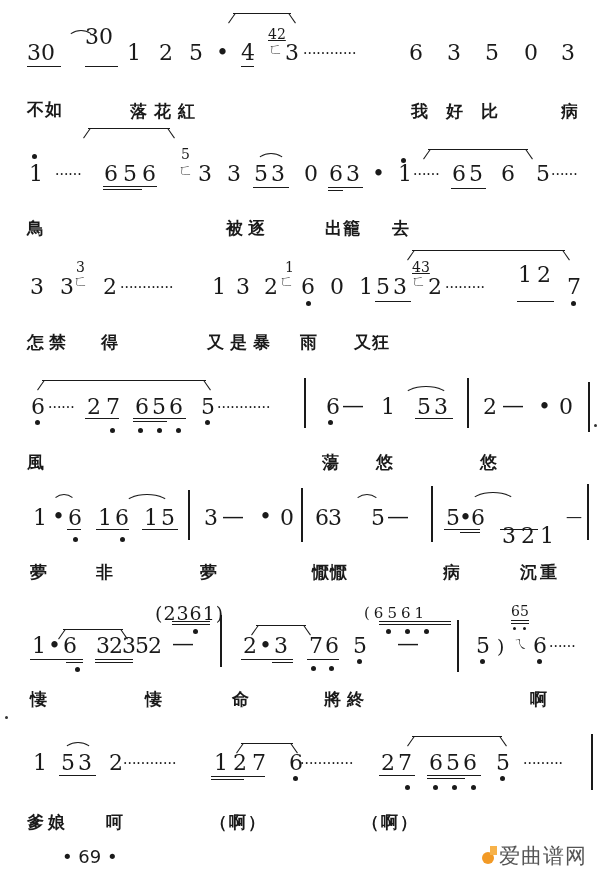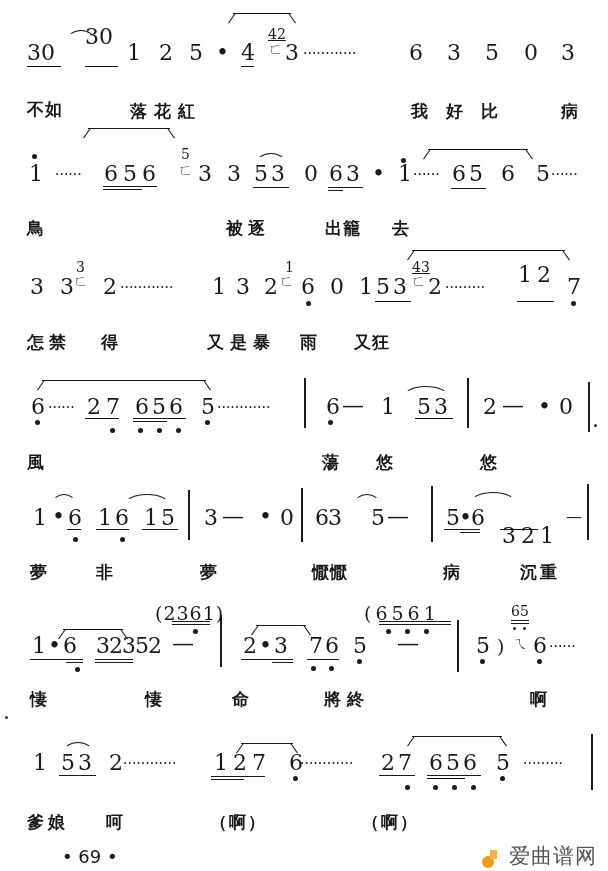--- a/index.html
+++ b/index.html
@@ -15,21 +15,21 @@
   .dot { position:absolute; width:5px; height:5px; border-radius:50%; background:#1a1a1a; }
   .bar { position:absolute; width:0; border-left:2px solid #1a1a1a; }
   .slur { position:absolute; border:1.6px solid #1a1a1a; border-bottom:none; border-left-color:transparent;
           border-right-color:transparent; border-radius:50% 50% 0 0/100% 100% 0 0; }
   .bracket { position:absolute; border-top:1.5px solid #1a1a1a; }
   .bracket::before, .bracket::after { content:""; position:absolute; top:-1px; width:12px; height:0;
           border-top:1.5px solid #1a1a1a; }
   .bracket::before { left:-10px; transform:rotate(-55deg); transform-origin:right top; }
   .bracket::after { right:-10px; transform:rotate(55deg); transform-origin:left top; }
   .pageno { position:absolute; left:62px; top:846px; font-size:18px; font-family:"DejaVu Sans","Liberation Sans",sans-serif; }
-  .wm { position:absolute; left:482px; top:842px; display:flex; align-items:flex-end; gap:11px; }
+  .wm { position:absolute; left:482px; top:842px; display:flex; align-items:center; gap:1px; }
   .wm-icon { width:16px; height:20px; position:relative; }
   .wm-icon .a { position:absolute; left:0; top:6px; width:12px; height:12px; border-radius:50%; background:#f29a26; }
   .wm-icon .b { position:absolute; left:8px; top:0; width:7px; height:9px; background:#f7b24a; }
   .wm-text { font-size:21px; color:#555; font-family:"DejaVu Sans","Liberation Sans",sans-serif; letter-spacing:1px; }
   .edge-mark { position:absolute; width:3px; height:3px; background:#333; border-radius:50%; }
 </style>
 </head>
 <body>
 
 <div class="score">
@@ -233,21 +233,21 @@
     <div class="bracket" style="left:256px;top:625px;width:50px"></div>
     <span class="tok" style="left:243px;top:635px;letter-spacing:2px">2•3</span>
     <div class="ul" style="left:241px;top:659px;width:52px"></div>
     <div class="ul" style="left:272px;top:662px;width:21px"></div>
     <span class="tok" style="left:309px;top:635px;letter-spacing:2px">76</span>
     <div class="ul" style="left:307px;top:659px;width:32px"></div>
     <div class="dot" style="left:311px;top:666px"></div>
     <div class="dot" style="left:329px;top:666px"></div>
     <span class="tok" style="left:353px;top:635px">5</span>
     <div class="dot" style="left:357px;top:659px"></div>
-    <span class="tok" style="left:364px;top:602px;font-size:19px;letter-spacing:4px">(6561</span>
+    <span class="tok" style="left:364px;top:602px;font-size:15px;letter-spacing:4px">(6561</span>
     <div class="ul" style="left:379px;top:621px;width:72px"></div>
     <div class="ul" style="left:379px;top:624px;width:72px"></div>
     <div class="dot" style="left:386px;top:629px"></div>
     <div class="dot" style="left:405px;top:629px"></div>
     <div class="dot" style="left:424px;top:629px"></div>
     <span class="tok" style="left:397px;top:633px;letter-spacing:-3px">—</span>
     <div class="bar" style="left:457px;top:620px;height:52px"></div>
     <span class="tok" style="left:476px;top:635px">5</span>
     <div class="dot" style="left:480px;top:659px"></div>
     <span class="tok" style="left:497px;top:635px;font-size:19px">)</span>

